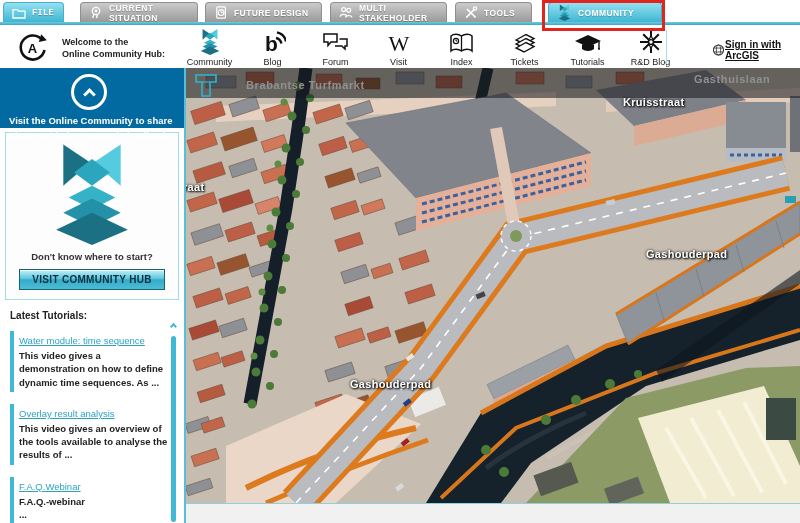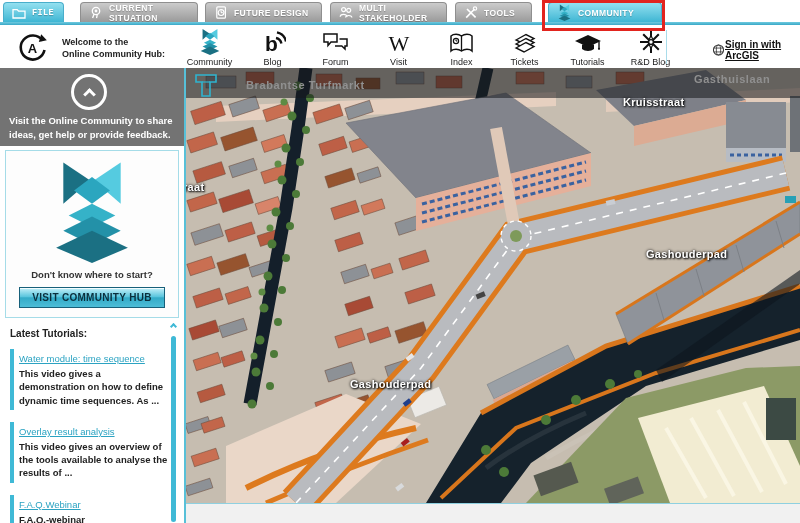--- a/index.html
+++ b/index.html
@@ -30,21 +30,21 @@
   .ritem { width:63px; display:flex; flex-direction:column; align-items:center; cursor:pointer; }
   .ritem .ric { height:28px; display:flex; align-items:flex-end; justify-content:center; }
   .ritem .rlb { font-size:9px; color:#222; margin-top:2px; }
   .rdivider { position:absolute; left:666px; top:5px; width:1px; height:34px; background:#a9dcea; }
   .signin { position:absolute; left:712px; top:14px; display:flex; align-items:center; cursor:pointer; }
   .signin span { font-size:10px; font-weight:bold; color:#111; text-decoration:underline; }
 
   
   .sidebar { position:absolute; left:0; top:68px; width:186px; height:455px; background:#fff;
     border-right:2px solid #57c0d8; z-index:10; }
-  .sb-header { position:relative; width:100%; height:78px; background:#737373; }
+  .sb-header { position:relative; width:100%; height:60px; background:#0369a1; }
   .sb-circle { position:absolute; left:71px; top:6px; width:36px; height:36px; border:3px solid #fff;
     border-radius:50%; cursor:pointer; }
   .sb-circle i { position:absolute; left:11px; top:13px; width:9px; height:9px;
     border-top:3px solid #fff; border-right:3px solid #fff; transform:rotate(-45deg); }
   .sb-intro { position:absolute; left:0; top:46px; padding:0 9px; font-size:9.5px; font-weight:600;
     color:#fff; line-height:1.45; }
   .sb-card { margin:4px 5px 0 5px; border:1px solid #a5dce8; background:#fdfdfd;
     display:flex; flex-direction:column; align-items:center; padding:8px 4px 9px 4px; }
   .sb-prompt { font-size:9.5px; font-weight:bold; color:#333; margin-top:6px; }
   .sb-btn { margin-top:7px; padding:4px 12px; font-size:10px; font-weight:bold; color:#0a2f3d;

